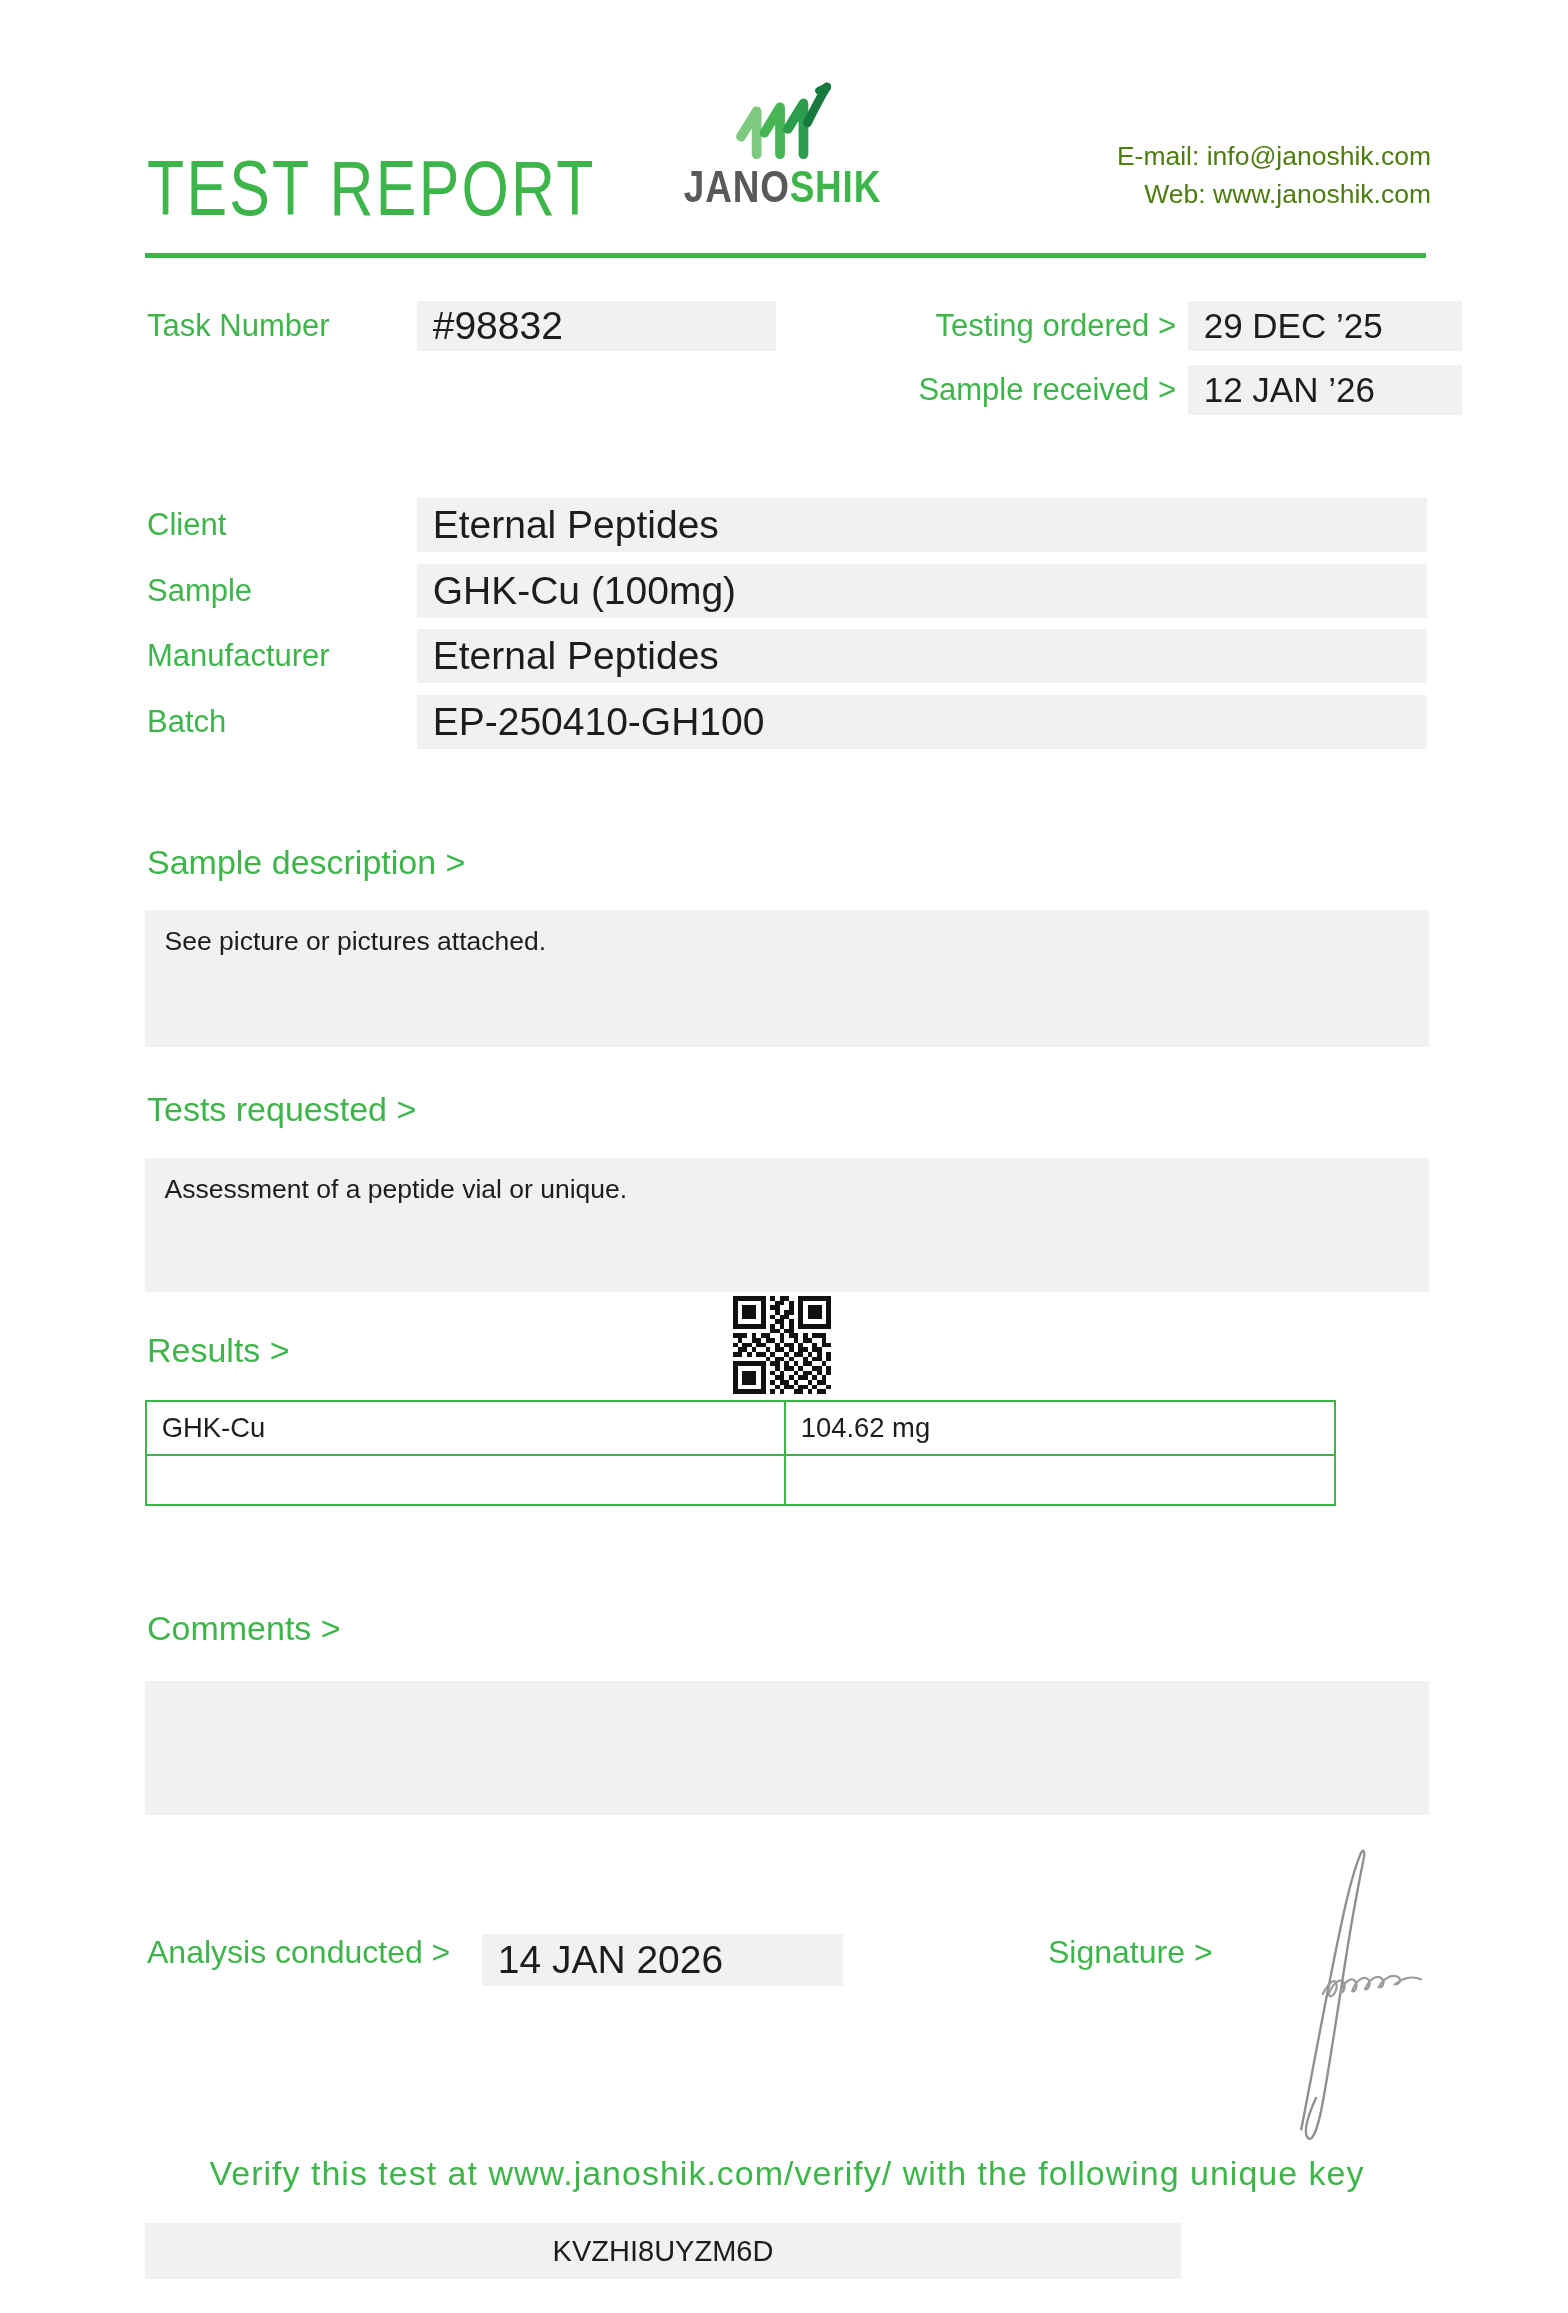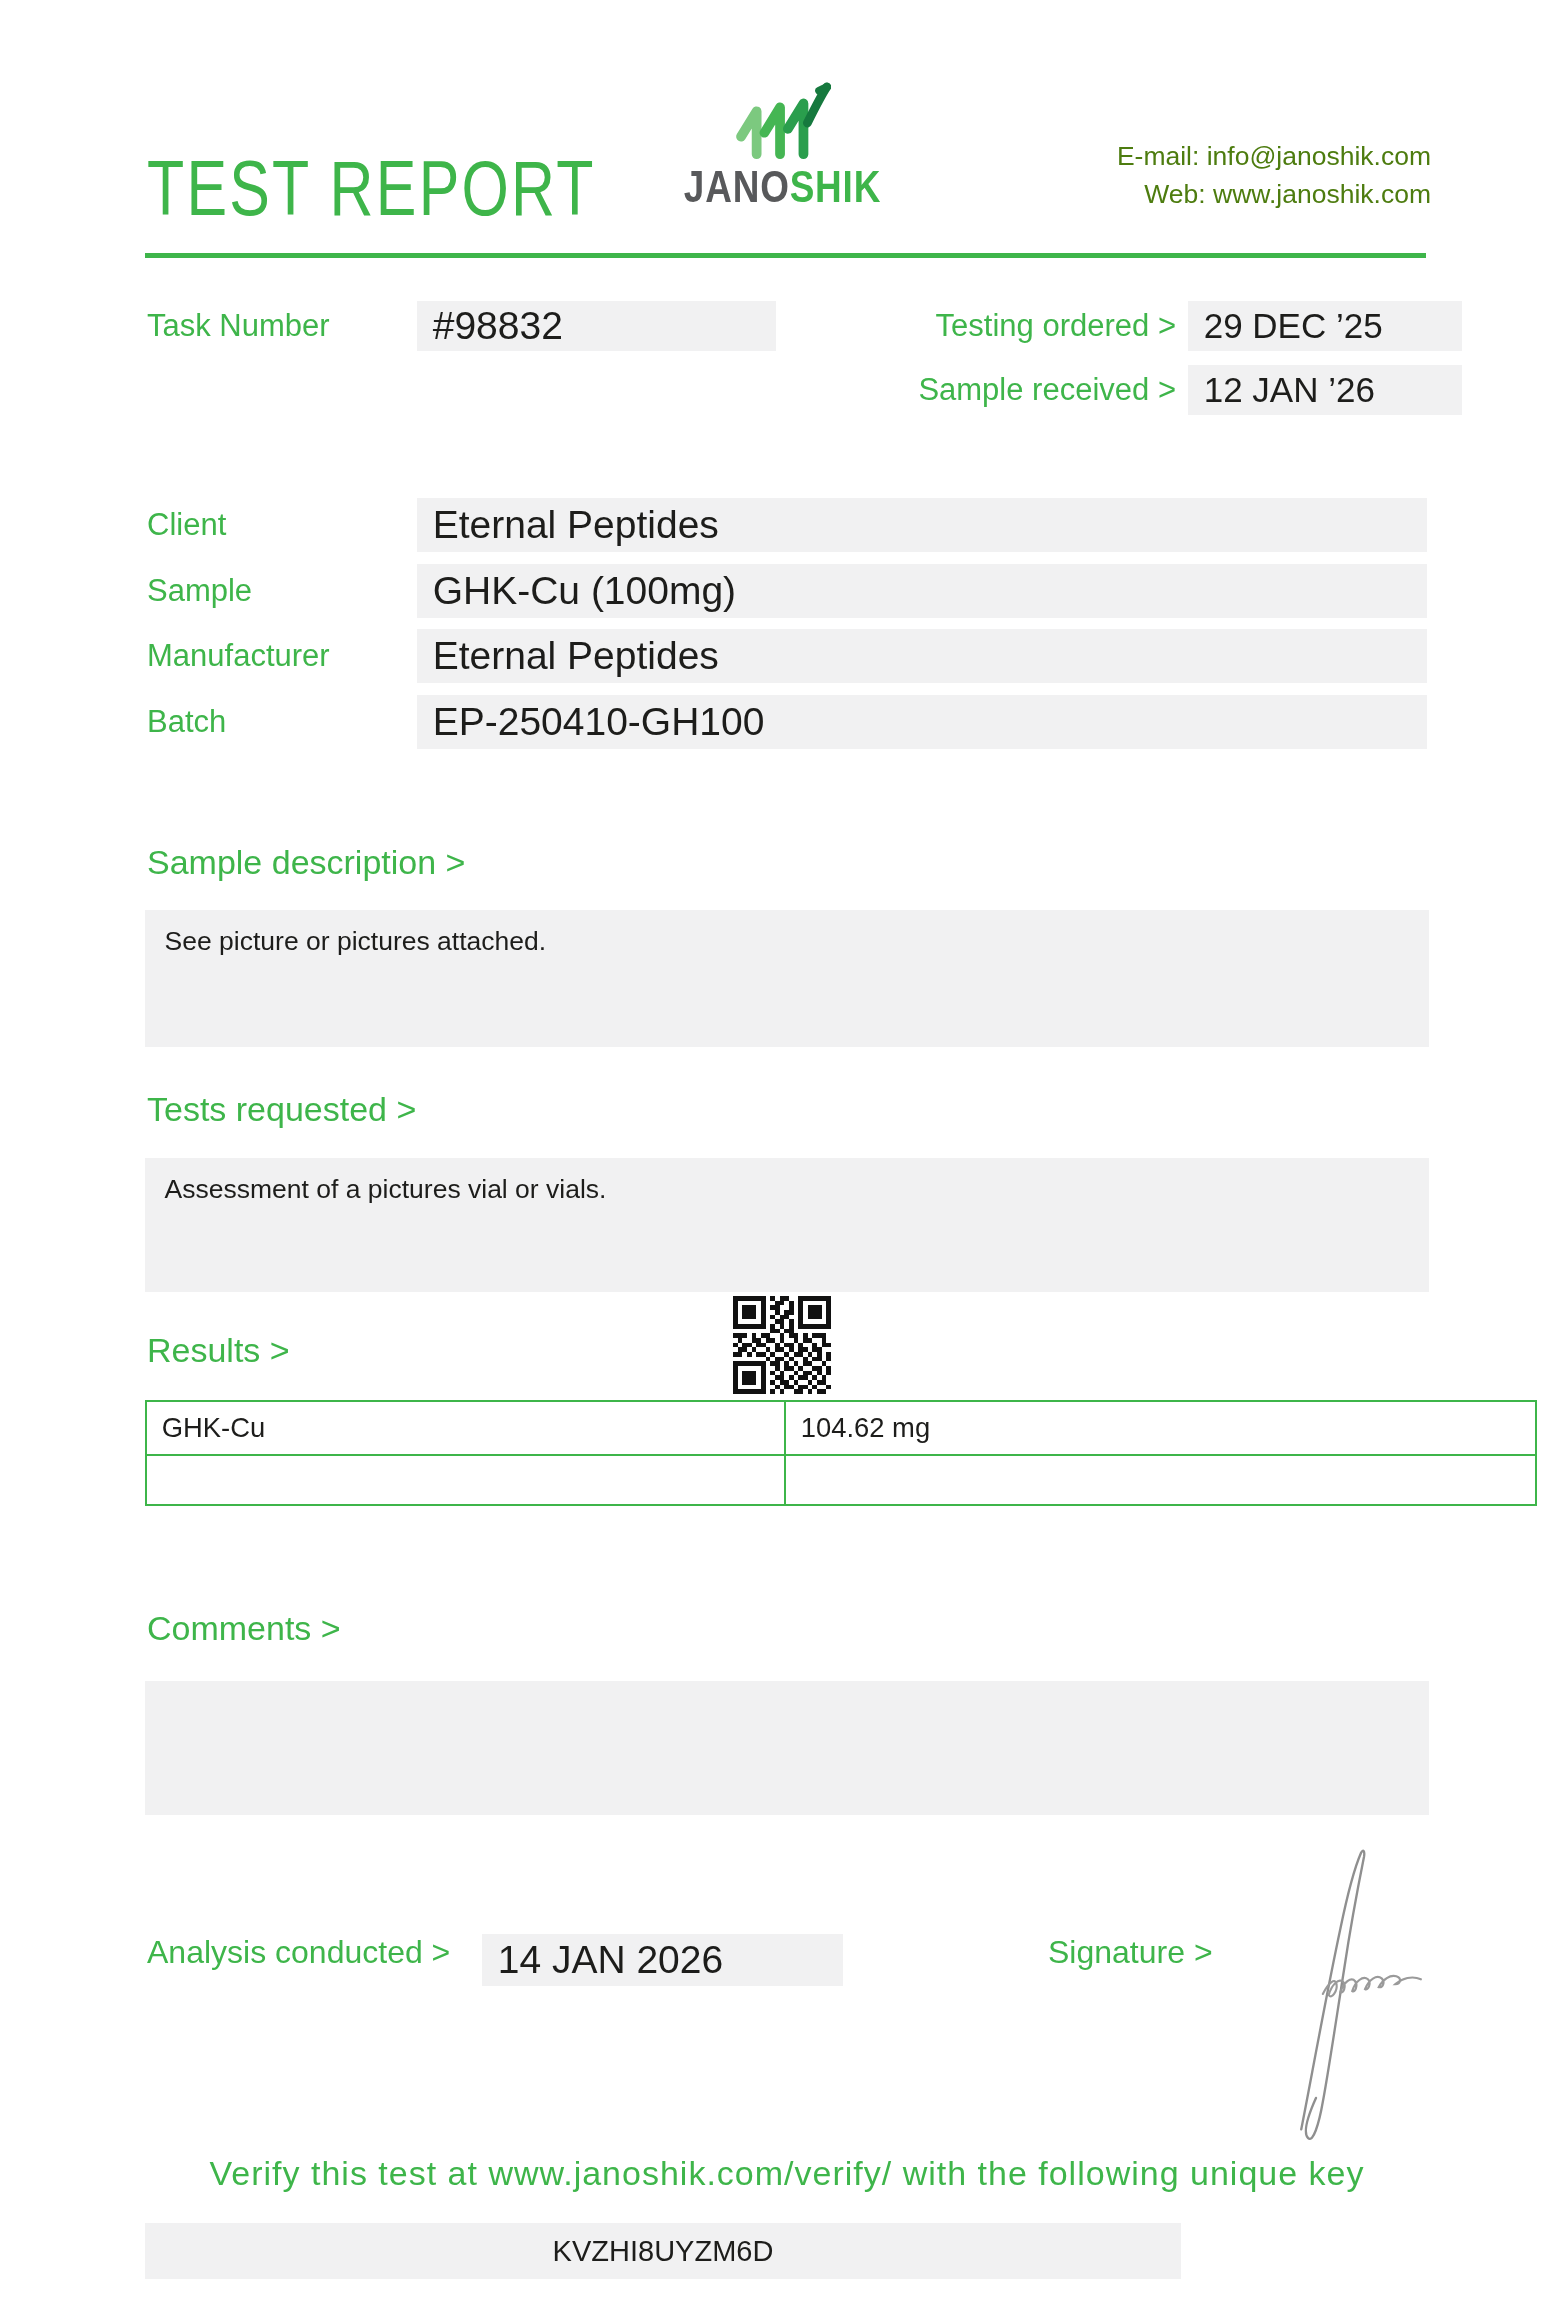--- a/index.html
+++ b/index.html
@@ -38,21 +38,21 @@
   .received-box{left:1188px;top:365px;}
 
   .drow-label{left:147px;height:54px;line-height:54px;}
   .drow-box{left:417px;width:1010px;height:54px;}
 
   .sec-head{font-size:34px;color:#3eb54a;white-space:nowrap;}
   .txtbox{left:145px;width:1284px;padding:13.7px 19.6px;box-sizing:border-box;font-size:26.5px;line-height:35px;}
 
   .qr{left:733px;top:1296px;width:98px;height:98px;}
 
-  .rtable{left:145px;top:1400px;width:1392px;border:2.9px solid #3eb54a;box-sizing:border-box;}
+  .rtable{left:145px;top:1400px;width:1191px;border:2.9px solid #3eb54a;box-sizing:border-box;}
   .trow{display:flex;border-bottom:2.9px solid #3eb54a;}
   .trow:last-child{border-bottom:none;}
   .tcell{display:flex;align-items:center;font-size:27.4px;padding-left:14.7px;box-sizing:border-box;}
   .tc1{width:639px;border-right:2.9px solid #3eb54a;}
   .tc2{flex:1;}
   .rh1{height:52px;} .rh2{height:52px;} .rh3{height:48px;}
 
   .analysis-label{left:147px;top:1926px;height:52px;line-height:52px;}
   .analysis-box{left:482px;top:1934px;width:361px;height:52px;}
   .sig-label{left:1048px;top:1926px;height:52px;line-height:52px;}
@@ -105,21 +105,21 @@
   <div class="abs lbl drow-label" style="top:629px">Manufacturer</div>
   <div class="abs graybox vbox val drow-box" style="top:629px">Eternal Peptides</div>
 
   <div class="abs lbl drow-label" style="top:695px">Batch</div>
   <div class="abs graybox vbox val drow-box" style="top:695px">EP-250410-GH100</div>
 
   <div class="abs sec-head" style="left:147px;top:843px">Sample description &gt;</div>
   <div class="abs graybox txtbox" style="top:910px;height:137px">See picture or pictures attached.</div>
 
   <div class="abs sec-head" style="left:147px;top:1090px">Tests requested &gt;</div>
-  <div class="abs graybox txtbox" style="top:1158px;height:134px">Assessment of a pictures vial or vials.</div>
+  <div class="abs graybox txtbox" style="top:1158px;height:134px">Assessment of a peptide vial or unique.</div>
 
   <div class="abs sec-head" style="left:147px;top:1331px">Results &gt;</div>
 
   <div class="abs qr">
     <svg id="qr-svg" width="98" height="98" viewBox="0 0 21 21" fill="#111111" style="shape-rendering:crispEdges">
         <rect x="0" y="0" width="1" height="1"></rect>
         <rect x="1" y="0" width="1" height="1"></rect>
         <rect x="2" y="0" width="1" height="1"></rect>
         <rect x="3" y="0" width="1" height="1"></rect>
         <rect x="4" y="0" width="1" height="1"></rect>

